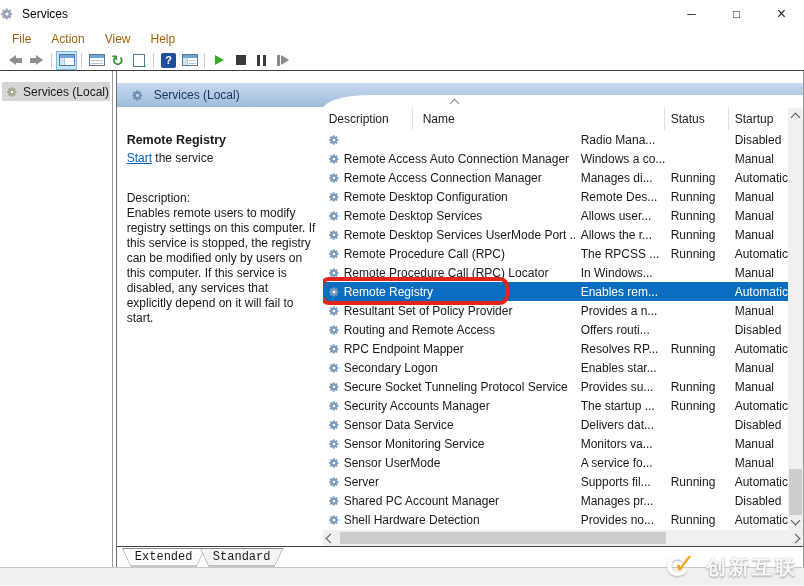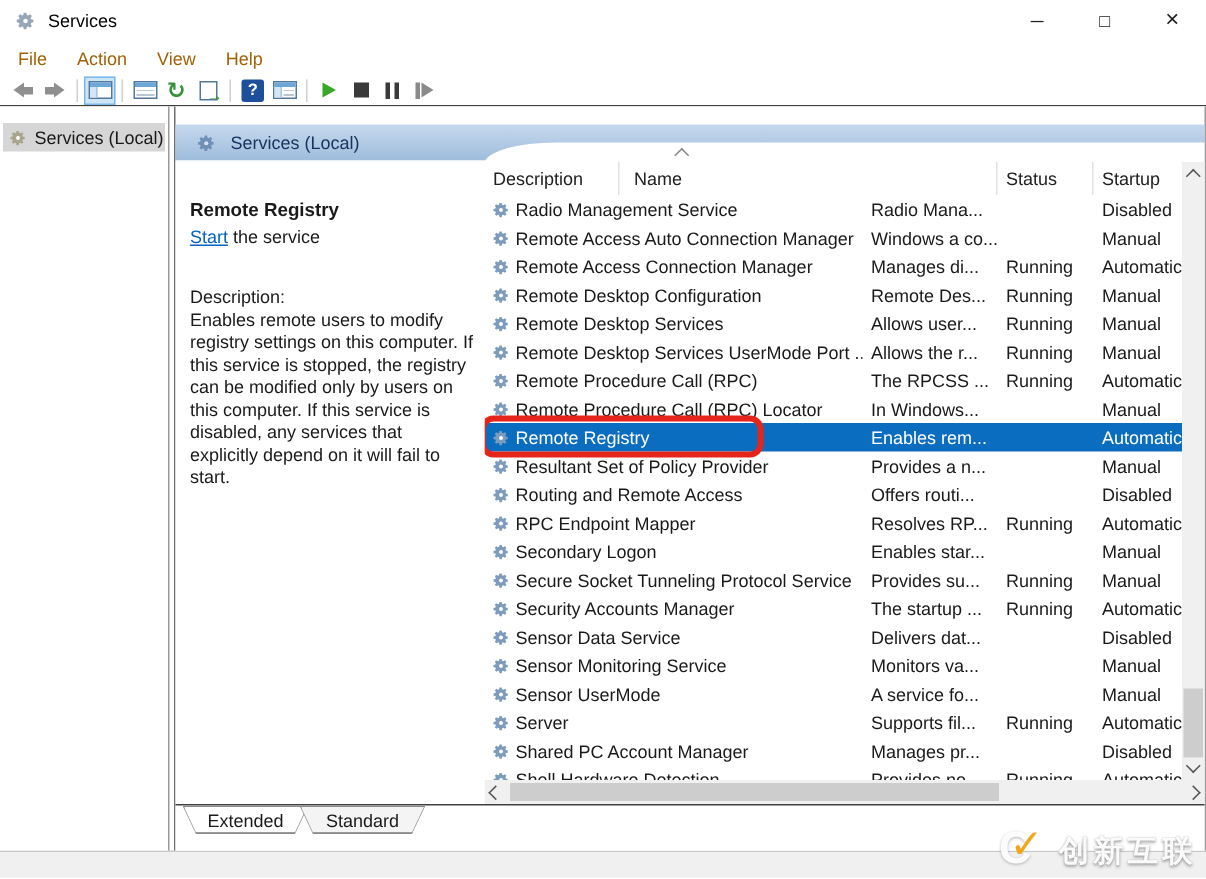--- a/index.html
+++ b/index.html
@@ -3,21 +3,21 @@
 <meta charset="utf-8">
 <style>
   * { margin:0; padding:0; box-sizing:border-box; }
   html,body { background:#e8e8e8; }
   #window {
     position:relative; width:804px; height:586px; background:#fff;
     font-family:"Liberation Sans","DejaVu Sans",sans-serif; font-size:12px; color:#1a1a1a;
     overflow:hidden;
   }
   
-  .titlebar { height:28px; display:flex; align-items:center; padding-left:10px; background:#fff;justify-content:flex-end; }
+  .titlebar { height:28px; display:flex; align-items:center; background:#fff;justify-content:flex-end; }
   .titlebar .app-title { margin-left:8px; font-size:12px; color:#000; }
   .titlebar .spacer { flex:1; }
   .win-ctrl { width:45px; height:28px; display:flex; align-items:center; justify-content:center; color:#222; font-size:12px; }
   .win-ctrl.close { font-size:16px; }
   
   .menubar { height:22px; display:flex; align-items:center; padding-left:2px; background:#fff; }
   .menu-item { padding:3px 10px; color:#a16207; }
   
   .toolbar { height:21px; display:flex; align-items:center; padding-left:5px; background:#fff; border-bottom:1px solid #3f3f3f; }
   .tb-btn { width:21px; height:19px; display:flex; align-items:center; justify-content:center; }
@@ -87,21 +87,21 @@
   .chev { width:7px; height:7px; border-left:1.4px solid #555; border-top:1.4px solid #555; }
   .chev.up { transform:rotate(45deg); margin-top:6px; }
   .chev.down { transform:rotate(225deg); margin-bottom:6px; }
   .chev.left { transform:rotate(-45deg); }
   .chev.right { transform:rotate(135deg); }
   .hscroll { height:16px; background:#f0f0f0; display:flex; align-items:center; }
   .hs-btn { width:15px; height:16px; display:flex; align-items:center; justify-content:center; }
   .hs-thumb { width:326px; height:12px; background:#cdcdcd; margin-left:2px; }
   .hs-fill { flex:1; }
   
-  .tabs-strip { height:31px; border-top:1px solid #404040; background:#fff; display:flex; align-items:flex-start; padding-left:5px; }
+  .tabs-strip { height:21px; border-top:1px solid #404040; background:#fff; display:flex; align-items:center; padding-left:5px;font-family:Liberation Mono, monospace; }
   .tab { position:relative; height:19px; margin-top:0; width:84px; margin-right:-6px; }
   .tab .bg { position:absolute; inset:0; background:#8c8c8c; clip-path:polygon(0 0,100% 0,calc(100% - 9px) 100%,9px 100%); }
   .tab .fg { position:absolute; inset:1px; background:#fff; clip-path:polygon(0 0,100% 0,calc(100% - 8px) 100%,8px 100%); display:flex; align-items:center; justify-content:center; }
   .tab.inactive .fg { background:#f4f4f4; }
   
   .footer { height:18px; background:#f0f0f0; border-top:1px solid #c8c8c8; }
   
   .watermark { position:absolute; right:6px; bottom:3px; display:flex; align-items:center; gap:8px; z-index:50; }
   .wm-logo { position:relative; width:32px; height:32px; }
   .wm-c { position:absolute; left:0; top:-2px; font-size:30px; font-weight:bold; color:rgba(255,255,255,0.95); text-shadow:0 1px 2px rgba(160,160,160,0.8); }
@@ -259,21 +259,20 @@
                 <div class="red-box"></div>
 
                   <div class="svc-row">
                     <div class="cell c-name">
                       <span class="gear">
                         <svg class="gear-svg" width="12" height="12" viewBox="0 0 24 24">
                           <path d="M12 8a4 4 0 100 8 4 4 0 000-8zm9 5.5v-3l-2.6-.5a6.7 6.7 0 00-.6-1.5l1.5-2.2-2.1-2.1-2.2 1.5c-.5-.25-1-.46-1.5-.6L13 2.5h-3l-.5 2.6c-.52.14-1.02.35-1.5.6L5.8 4.2 3.7 6.3l1.5 2.2c-.25.48-.46.98-.6 1.5l-2.6.5v3l2.6.5c.14.52.35 1.02.6 1.5l-1.5 2.2 2.1 2.1 2.2-1.5c.48.25.98.46 1.5.6l.5 2.6h3l.5-2.6c.52-.14 1.02-.35 1.5-.6l2.2 1.5 2.1-2.1-1.5-2.2c.25-.48.46-.98.6-1.5l2.6-.5z" fill="#7d9cbd"></path>
                           <circle cx="12" cy="12" r="2.6" fill="#fff"></circle>
                         </svg>
                       </span>
-                      <span class="txt">Radio Management Service</span>
                     </div>
                     <div class="cell c-desc">Radio Mana...</div>
                     <div class="cell c-status"></div>
                     <div class="cell c-startup">Disabled</div>
                   </div>
 
                   <div class="svc-row">
                     <div class="cell c-name">
                       <span class="gear">
                         <svg class="gear-svg" width="12" height="12" viewBox="0 0 24 24">

